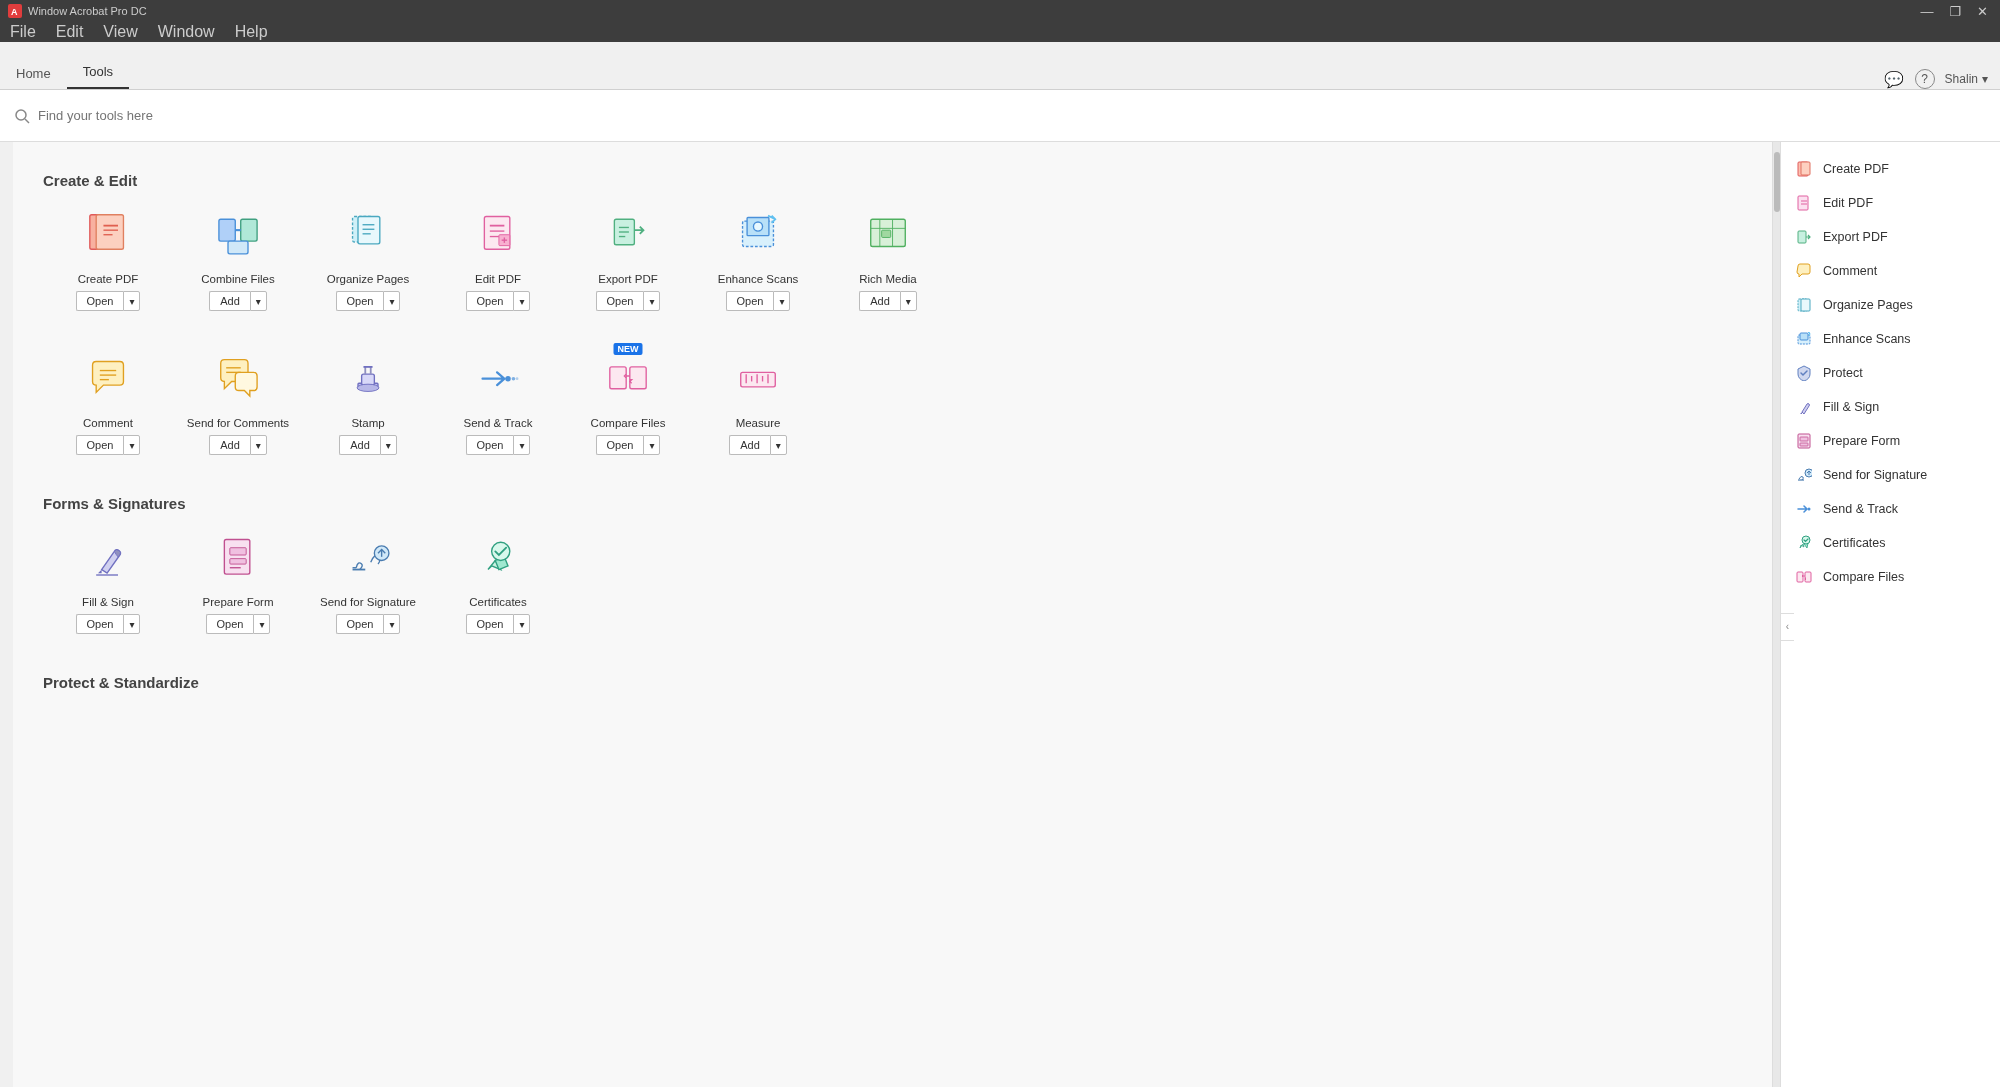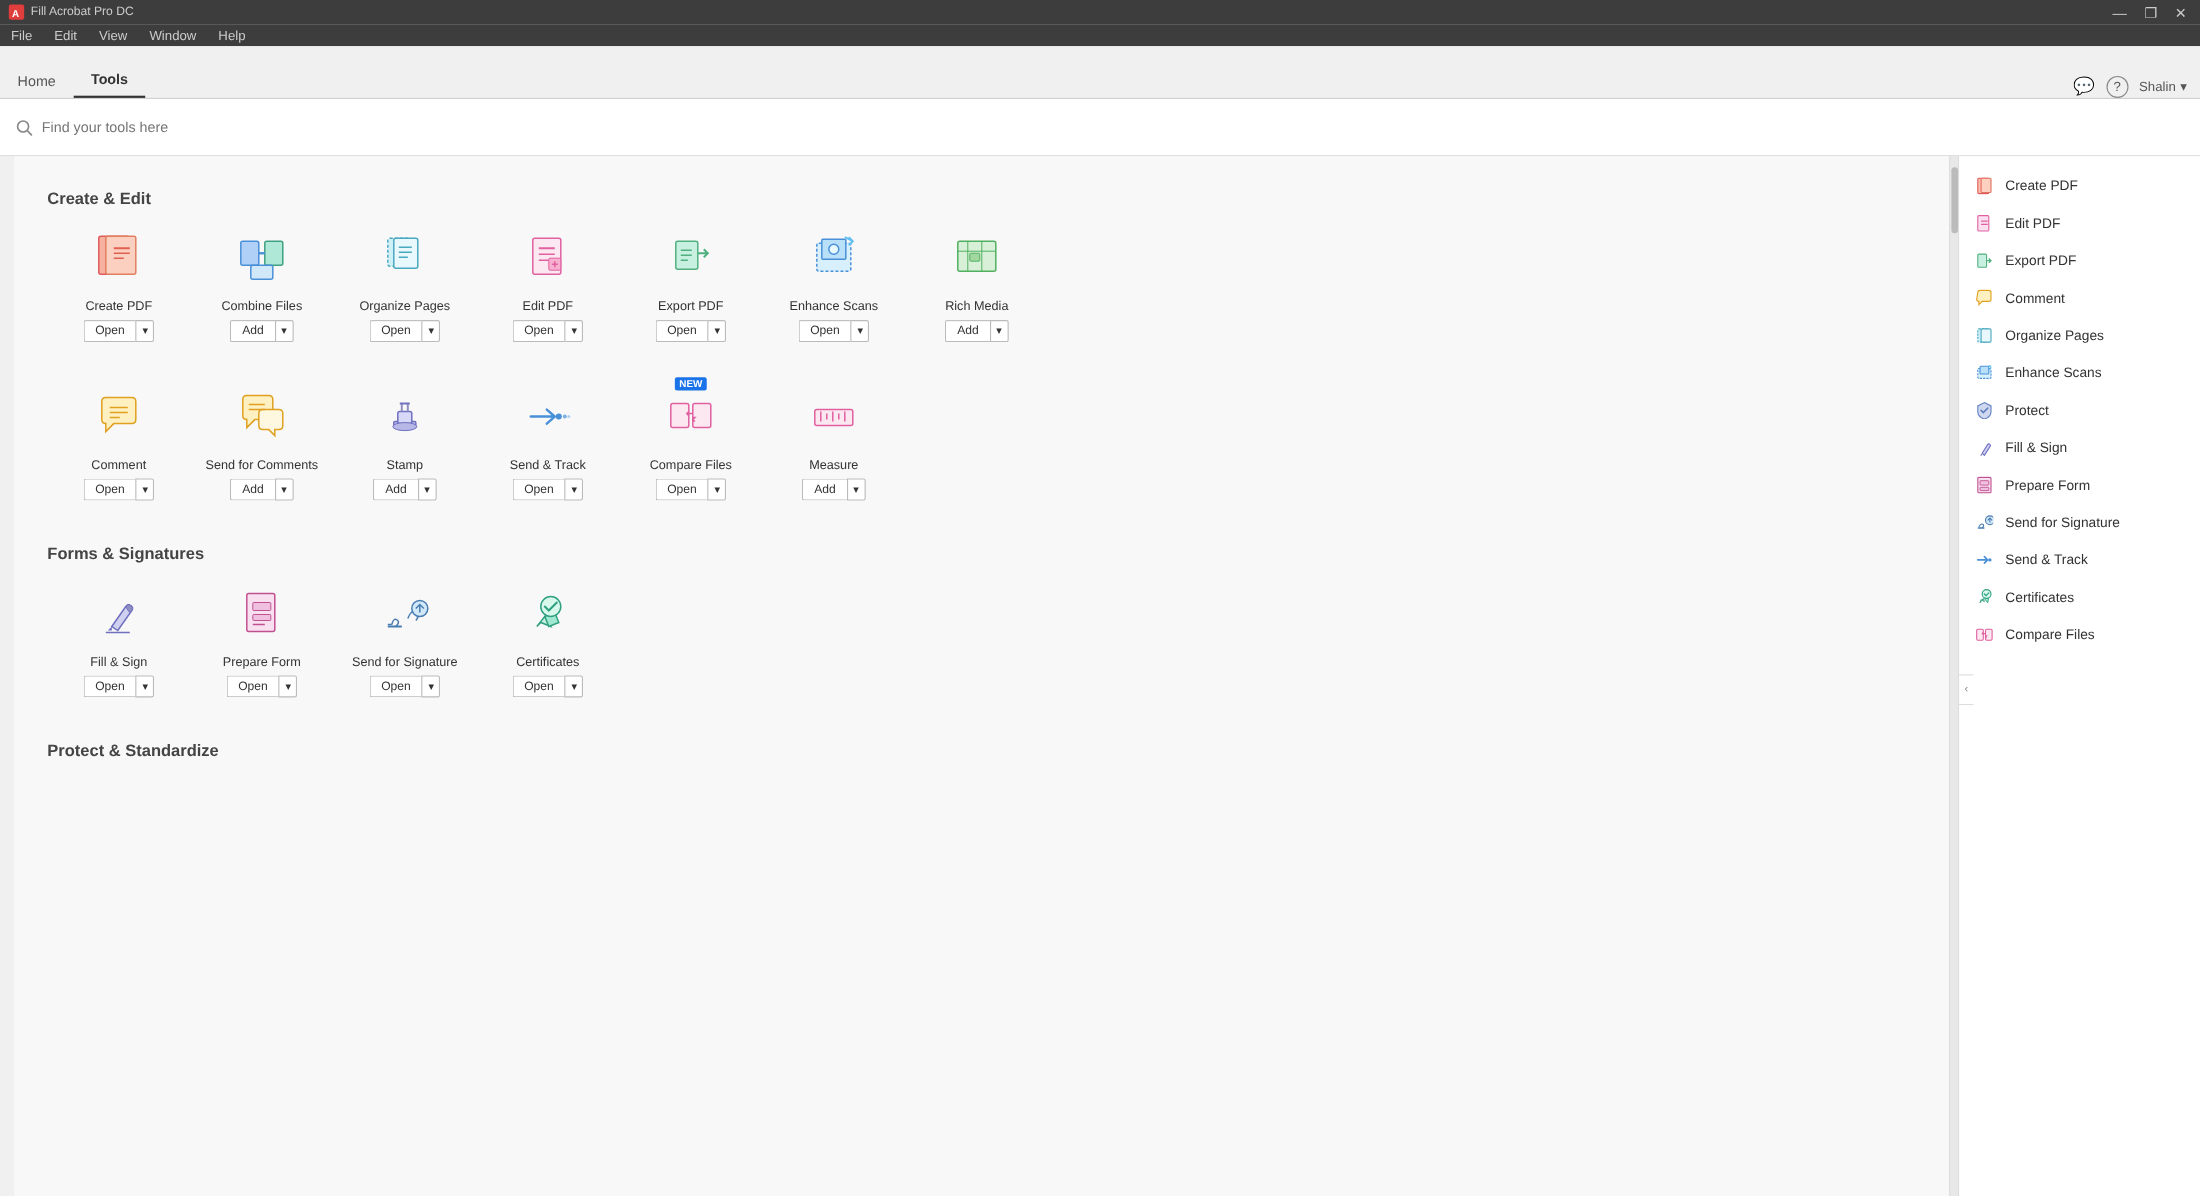--- a/index.html
+++ b/index.html
@@ -23,21 +23,21 @@
 
     
     .menu-bar {
       background: #3d3d3d;
       color: #ccc;
       height: 20px;
       display: flex;
       align-items: center;
       padding: 0 6px;
       gap: 12px;
-      font-size: 12px;
+      font-size: 16px;
     }
     .menu-item { cursor: pointer; padding: 2px 4px; }
 
     
     .nav-tabs {
       background: #f0f0f0;
       height: 48px;
       display: flex;
       align-items: flex-end;
       padding: 0 0;
@@ -46,21 +46,21 @@
     .nav-tab {
       padding: 8px 16px;
       font-size: 13px;
       cursor: pointer;
       color: #555;
       border: none;
       background: transparent;
     }
     .nav-tab.active {
       color: #333;
-      font-weight: 700;
+      font-weight: 400;
       border-bottom: 2px solid #333;
       background: #f0f0f0;
     }
     .nav-right {
       margin-left: auto;
       display: flex;
       align-items: center;
       gap: 10px;
       padding-right: 12px;
       font-size: 12px;
@@ -230,21 +230,21 @@
 <body>
 
 <div class="title-bar">
   <div class="title-bar-left">
     <div class="title-bar-icon">
       <svg width="12" height="12" viewBox="0 0 12 12">
           <rect width="12" height="12" fill="#e03d3d" rx="1"></rect>
           <text x="2" y="10" font-size="9" fill="white" font-weight="bold">A</text>
         </svg>
     </div>
-    <span>Fill Acrobat Pro DC</span>
+    <span>Window Acrobat Pro DC</span>
   </div>
   <div class="title-bar-controls">
     <span class="title-btn">—</span>
     <span class="title-btn">❐</span>
     <span class="title-btn">✕</span>
   </div>
 </div>
 
 <div class="menu-bar">
   <span class="menu-item">File</span>

